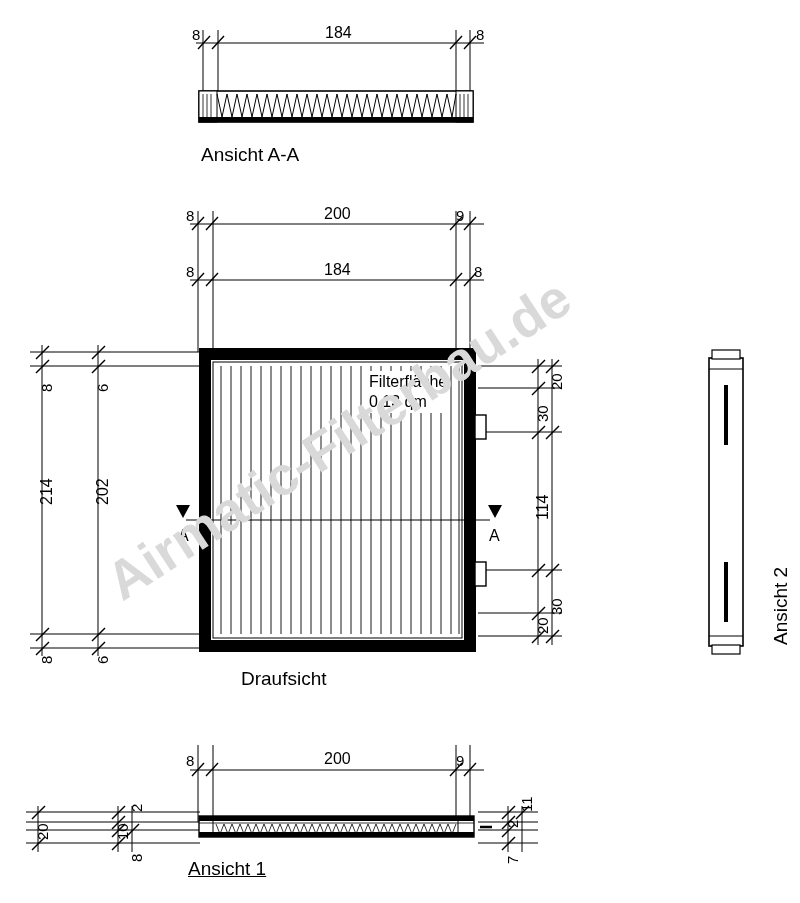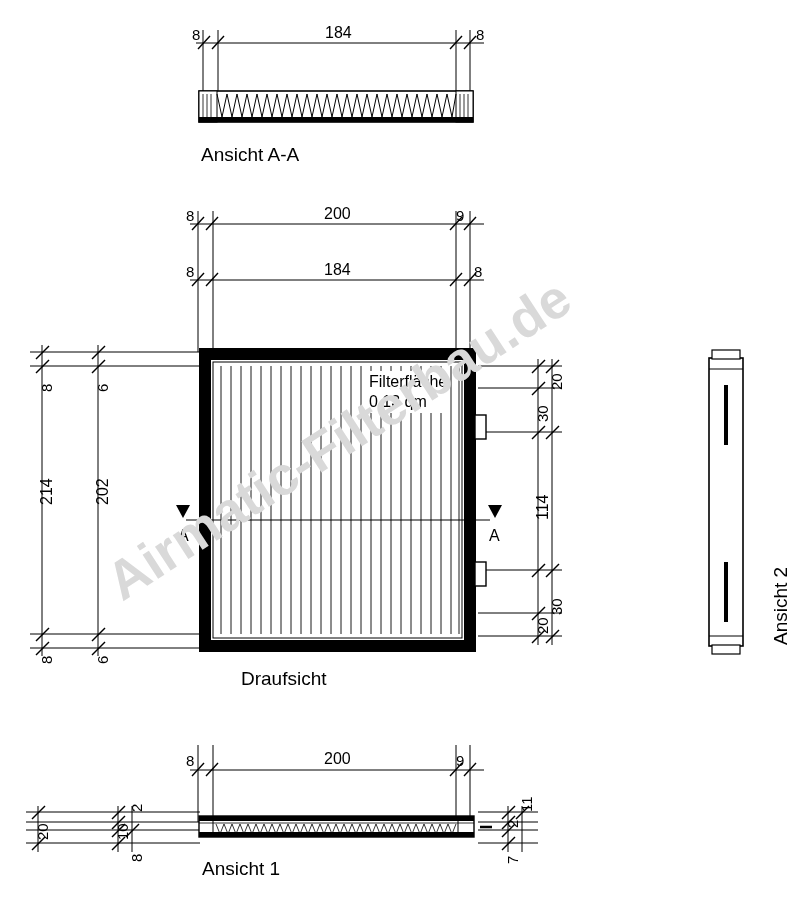--- a/index.html
+++ b/index.html
@@ -360,16 +360,16 @@
 
       <line x1="199" y1="823" x2="474" y2="823" stroke="#000" stroke-width="0.8"></line>
 
       <line x1="213" y1="816" x2="213" y2="837" stroke="#000" stroke-width="1"></line>
 
       <line x1="458" y1="816" x2="458" y2="837" stroke="#000" stroke-width="1"></line>
 
       <line x1="480" y1="827" x2="492" y2="827" stroke="#000" stroke-width="2.5"></line>
     </svg>
 
-    <div class="caption" style="left:202px; top:858px;">Ansicht 1</div>
+    <div class="caption" style="left:188px; top:858px;text-decoration:underline;">Ansicht 1</div>
   </div>
 
 </div>
 
 </body></html>

